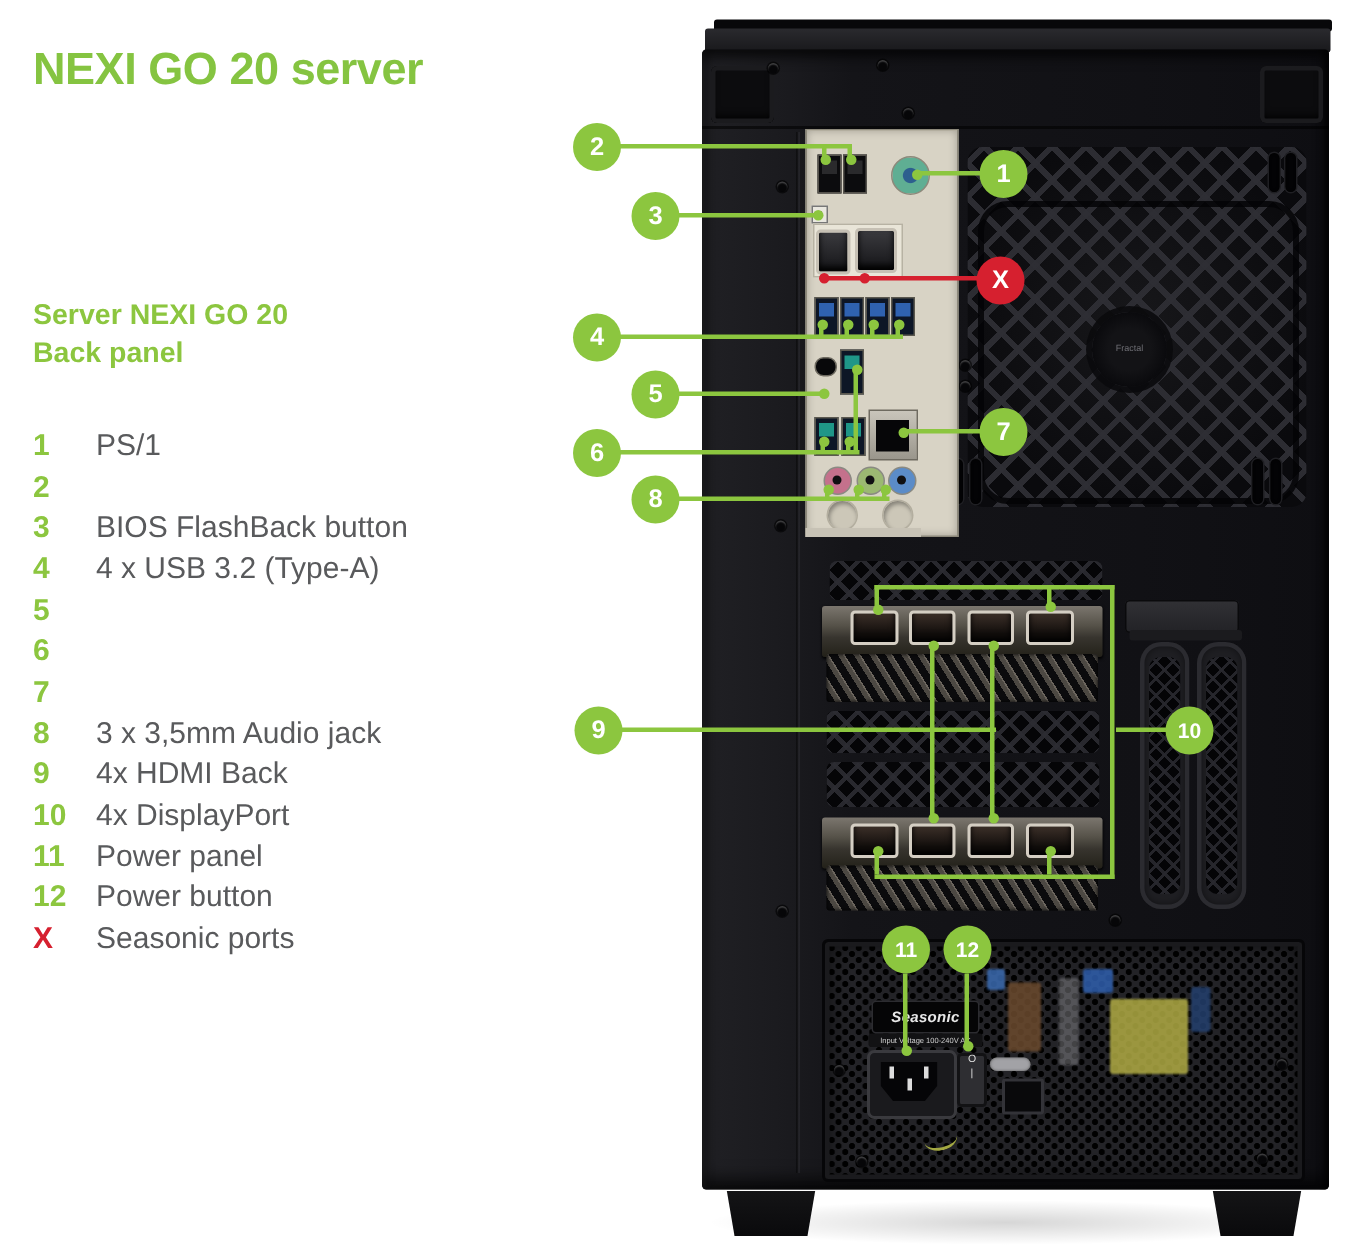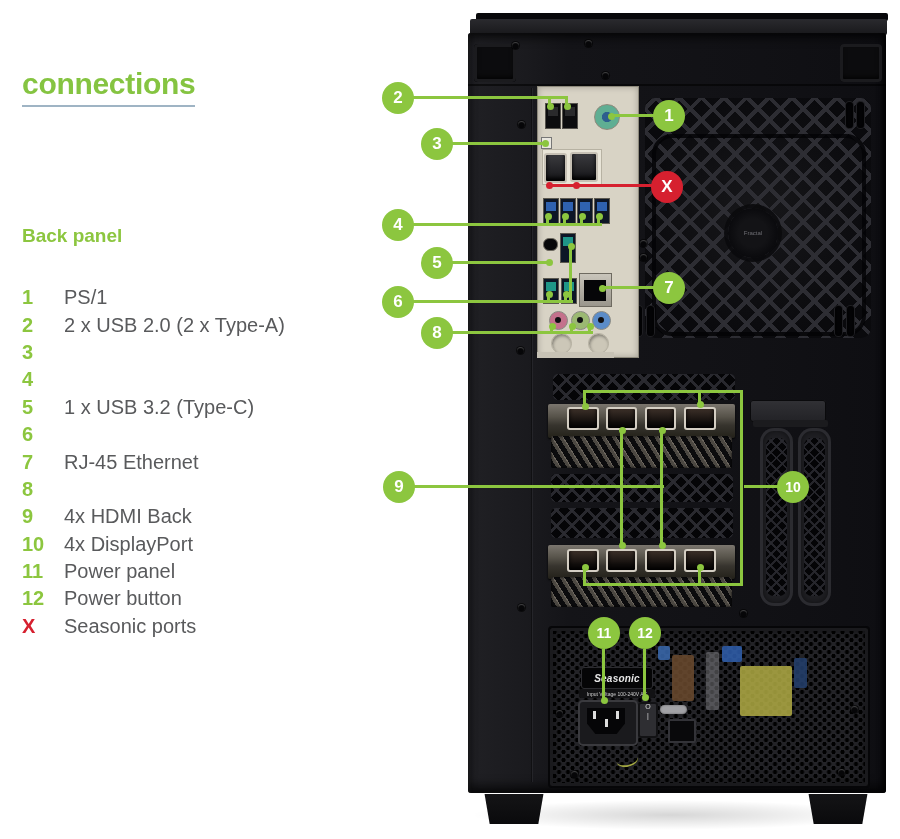--- a/index.html
+++ b/index.html
@@ -133,52 +133,52 @@
   .badge{position:absolute;width:32px;height:32px;border-radius:50%;z-index:30;
     display:flex;align-items:center;justify-content:center;color:#fff;font-weight:bold;font-size:17px;}
   .badge.grn{background:#8cc63f;} .badge.red{background:#d6202f;}
   .badge.sm{font-size:14px;}
 </style>
 </head>
 <body>
 
 <div class="page">
 
-  <h1 class="title"><br><span class="u">connections</span></h1>
-
-  <div class="section-title"><br><span>Back panel</span></div>
+  <h1 class="title"><span>NEXI GO 20 server</span><br></h1>
+
+  <div class="section-title"><span>Server NEXI GO 20</span><br><span>Back panel</span></div>
 
   <div class="legend" id="legend">
       <div class="row">
         <span class="num">1</span>
         <span class="lbl">PS/1</span>
       </div>
       <div class="row">
         <span class="num">2</span>
-        <span class="lbl">2 x USB 2.0 (2 x Type-A)</span>
       </div>
       <div class="row">
         <span class="num">3</span>
+        <span class="lbl">BIOS FlashBack button</span>
       </div>
       <div class="row">
         <span class="num">4</span>
+        <span class="lbl">4 x USB 3.2 (Type-A)</span>
       </div>
       <div class="row">
         <span class="num">5</span>
-        <span class="lbl">1 x USB 3.2 (Type-C)</span>
       </div>
       <div class="row">
         <span class="num">6</span>
       </div>
       <div class="row">
         <span class="num">7</span>
-        <span class="lbl">RJ-45 Ethernet</span>
       </div>
       <div class="row">
         <span class="num">8</span>
+        <span class="lbl">3 x 3,5mm Audio jack</span>
       </div>
       <div class="row">
         <span class="num">9</span>
         <span class="lbl">4x HDMI Back</span>
       </div>
       <div class="row">
         <span class="num">10</span>
         <span class="lbl">4x DisplayPort</span>
       </div>
       <div class="row">

